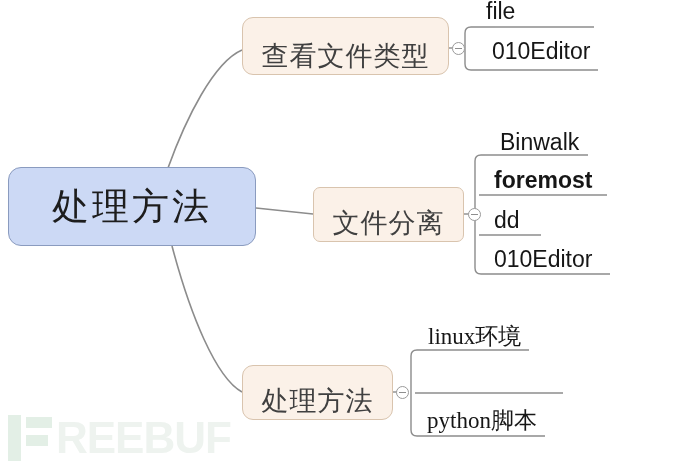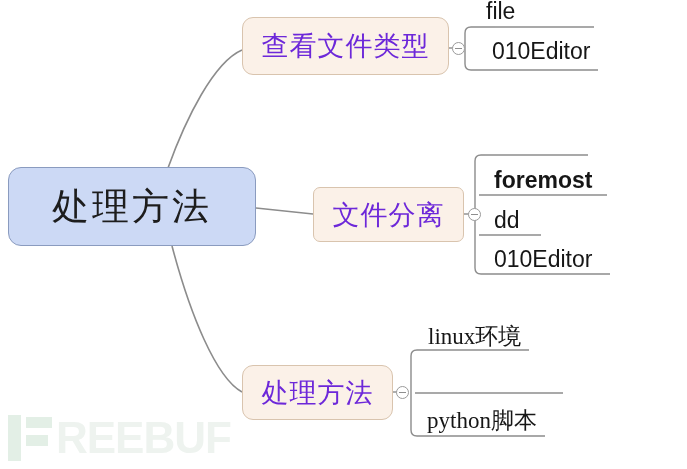--- a/index.html
+++ b/index.html
@@ -43,21 +43,22 @@
     font-size: 37px;
     letter-spacing: 3px;
     color: #1d1d1d;
     font-family: Liberation Sans, sans-serif;
   }
   .node-branch {
     background: #fbf1e8;
     border: 1px solid #d9c4ae;
     border-radius: 11px;
     font-family: "Liberation Serif", serif;
-    color: #6d28d9;
+    color: #404040;
+    align-items: flex-end;
   }
   .node-b1 {
     left: 242px;
     top: 17px;
     width: 207px;
     height: 58px;
     font-size: 27px;
     letter-spacing: 1px;
   }
   .node-b2 {
@@ -196,20 +197,21 @@
   <div class="toggle" style="left:452px; top:42px;"></div>
 
   <div class="leaf leaf-sans" style="left:486px; top:0;">file</div>
   <div class="leaf leaf-sans" style="left:492px; top:40px;">010Editor</div>
 
   <div class="node node-branch node-b2">
     <span>文件分离</span>
   </div>
   <div class="toggle" style="left:468px; top:208px;"></div>
 
+  <div class="leaf leaf-sans" style="left:500px; top:131px;">Binwalk</div>
   <div class="leaf leaf-sans" style="left:494px; top:169px;font-weight:bold;">foremost</div>
   <div class="leaf leaf-sans" style="left:494px; top:209px;">dd</div>
   <div class="leaf leaf-sans" style="left:494px; top:248px;">010Editor</div>
 
   <div class="node node-branch node-b3">
     <span>处理方法</span>
   </div>
   <div class="toggle" style="left:396px; top:386px;"></div>
 
   <div class="leaf leaf-serif" style="left:428px; top:325px;text-align:right;">linux环境</div>

